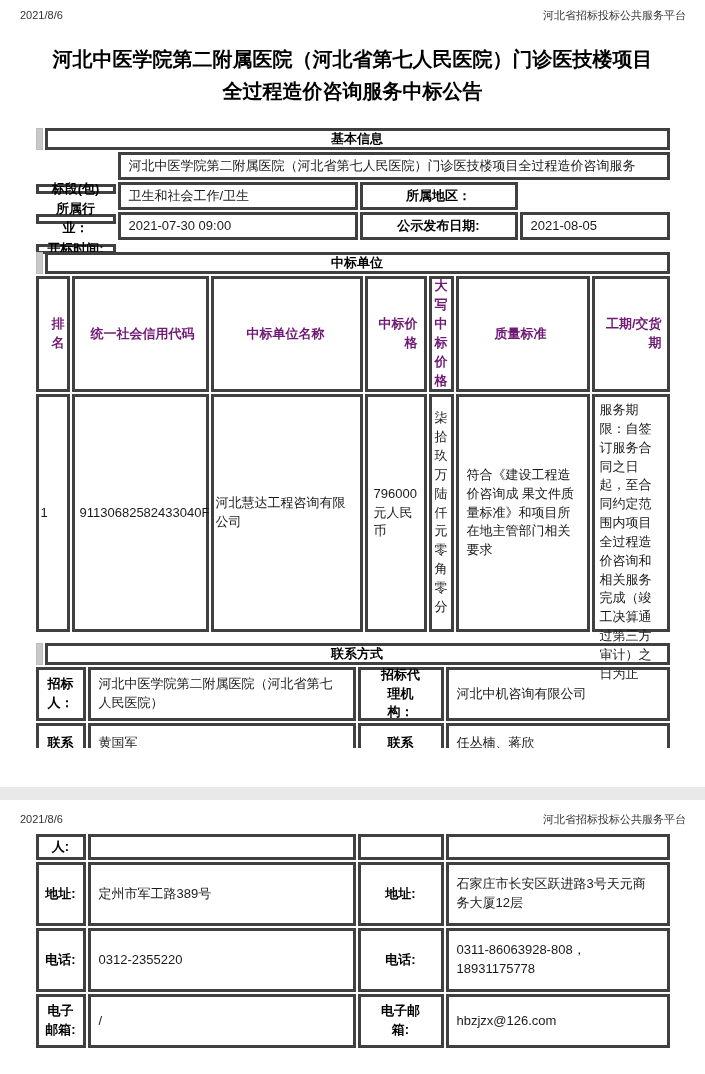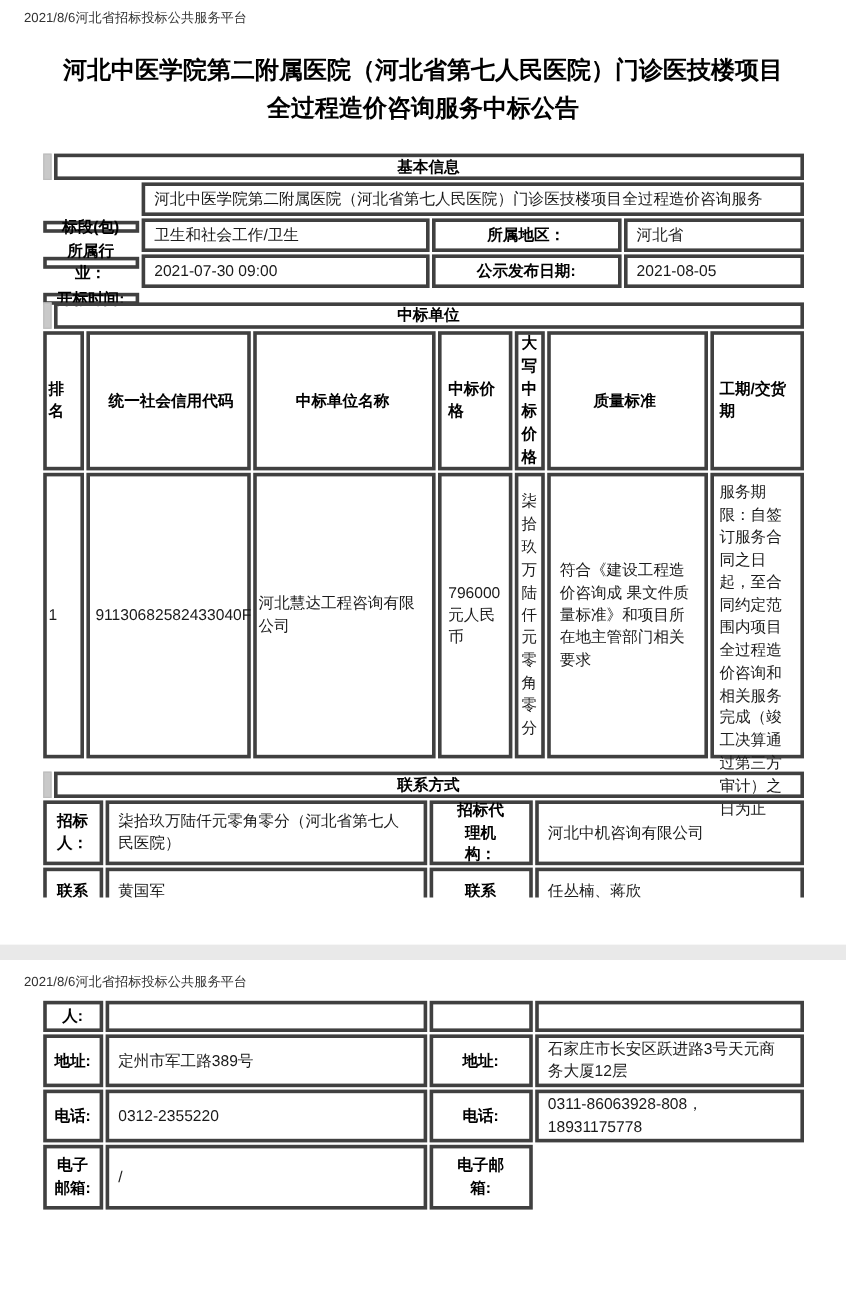--- a/index.html
+++ b/index.html
@@ -9,21 +9,21 @@
     font-family:"Liberation Sans", sans-serif;
     color:#111;
   }
   .page{background:#fff;overflow:hidden;position:relative;}
   .page1{height:787px;}
   .page2{height:274px;}
   .page-gap{height:13px;background:#e9e9e9;}
   .clip{height:748px;overflow:hidden;}
 
   .meta{
-    display:flex;justify-content:flex-start;
+    display:flex;justify-content:space-between;
     padding:8px 19px 0 20px;
     font-size:11px;color:#333;line-height:15px;
   }
   .doc-title{
     margin-top:20px;
     text-align:center;
     font-weight:bold;
     font-size:20px;
     line-height:32px;
     color:#000;
@@ -52,39 +52,39 @@
   .lab{font-weight:bold;color:#000;justify-content:center;text-align:center;}
   .center{justify-content:center;text-align:center;}
   .top{align-items:flex-start;}
   .pre{white-space:pre-line;}
 
   
   .h22{height:22px;}
   .h26{height:26px;}
   .h28{height:28px;}
   .h46{height:54px;}
-  .h48{height:44px;}
+  .h48{height:64px;}
   .h54{height:54px;}
   .h116{height:116px;}
   .h238{height:238px;}
 
   
   .bi-lab{width:80px;margin-top:32px;}
   .bi-val{width:240px;}
   .bi-lab2{width:158px;text-align:center;}
 
   
   .w-rank{width:34px;padding:2px 2px;}
   .w-code{width:137px;padding:2px 0 2px 5px;white-space:nowrap;overflow:visible;}
   .w-name{width:152px;padding:2px 4px 2px 2px;}
   .w-price{width:62px;padding:2px 4px 2px 6px;}
   .w-caps{width:25px;padding:2px 5px;word-break:break-all;text-align:center;justify-content:center;}
   .w-qual{width:134px;padding:2px 12px 2px 8px;}
   .w-period{flex:1 1 auto;padding:4px 5px;}
-  .hdr-bold{font-weight:bold;color:#000000;justify-content:center;text-align:left;}
+  .hdr-bold{font-weight:bold;color:#701a75;justify-content:center;text-align:right;}
   .w-price.hdr-bold{padding:2px 6px;}
 
   
   .c-lab{width:50px;padding:2px 7px;}
   .c-val{width:268px;}
   .c-lab2{width:86px;padding:2px 19px;}
   .c-lab-p2{width:50px;padding:2px 4px;}
 
   .clip .partial-row .cell{align-items:flex-start;padding-top:8px;}
 </style>
@@ -107,21 +107,20 @@
         <div class="cell hdr-cell">基本信息</div>
       </div>
       <div class="row h28">
         <div class="cell lab bi-lab">标段(包)</div>
         <div class="cell grow">河北中医学院第二附属医院（河北省第七人民医院）门诊医技楼项目全过程造价咨询服务</div>
       </div>
       <div class="row h28">
         <div class="cell lab bi-lab">所属行业：</div>
         <div class="cell bi-val">卫生和社会工作/卫生</div>
         <div class="cell lab bi-lab2">所属地区：</div>
-        <div class="cell grow">河北省</div>
       </div>
       <div class="row h28">
         <div class="cell lab bi-lab">开标时间:</div>
         <div class="cell bi-val">2021-07-30 09:00</div>
         <div class="cell lab bi-lab2">公示发布日期:</div>
         <div class="cell grow">2021-08-05</div>
       </div>
     </div>
 
     <div class="tbl t2">
@@ -151,21 +150,21 @@
       </div>
     </div>
 
     <div class="tbl t3">
       <div class="row h22">
         <div class="cell hdr-marker"></div>
         <div class="cell hdr-cell">联系方式</div>
       </div>
       <div class="row h54">
         <div class="cell lab c-lab">招标人：</div>
-        <div class="cell c-val">柒拾玖万陆仟元零角零分（河北省第七人民医院）</div>
+        <div class="cell c-val">河北中医学院第二附属医院（河北省第七人民医院）</div>
         <div class="cell lab c-lab2">招标代理机构：</div>
         <div class="cell grow">河北中机咨询有限公司</div>
       </div>
       <div class="row h54 partial-row">
         <div class="cell lab c-lab">联系人：</div>
         <div class="cell c-val">黄国军</div>
         <div class="cell lab c-lab2">联系人:</div>
         <div class="cell grow">任丛楠、蒋欣</div>
       </div>
     </div>
@@ -196,15 +195,16 @@
     <div class="row h48">
       <div class="cell lab c-lab-p2">电话:</div>
       <div class="cell c-val">0312-2355220</div>
       <div class="cell lab c-lab2">电话:</div>
       <div class="cell grow">0311-86063928-808，18931175778</div>
     </div>
     <div class="row h46">
       <div class="cell lab c-lab-p2">电子邮箱:</div>
       <div class="cell c-val">/</div>
       <div class="cell lab c-lab2">电子邮箱:</div>
+      <div class="cell grow">hbzjzx@126.com</div>
     </div>
   </div>
 </div>
 
 </body></html>

